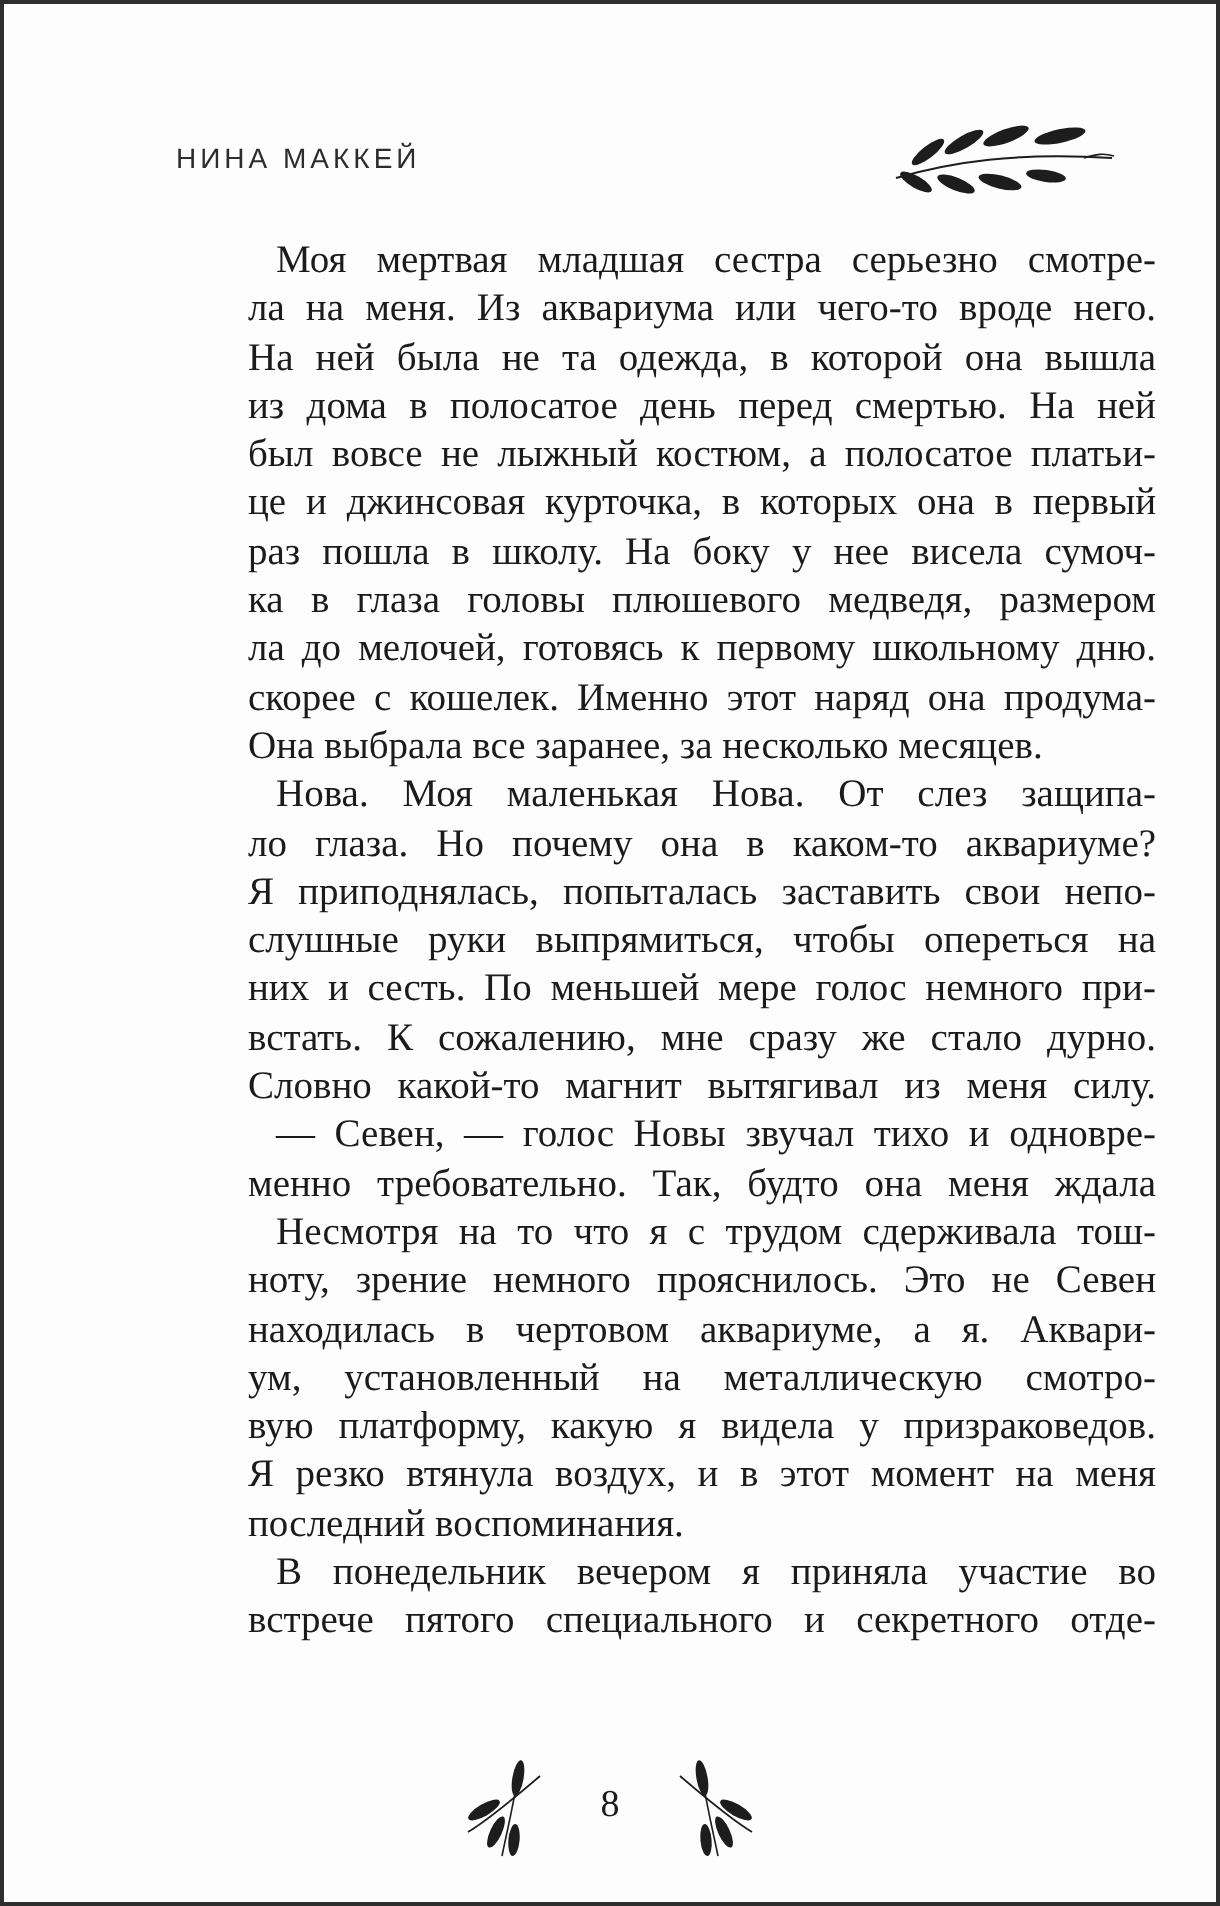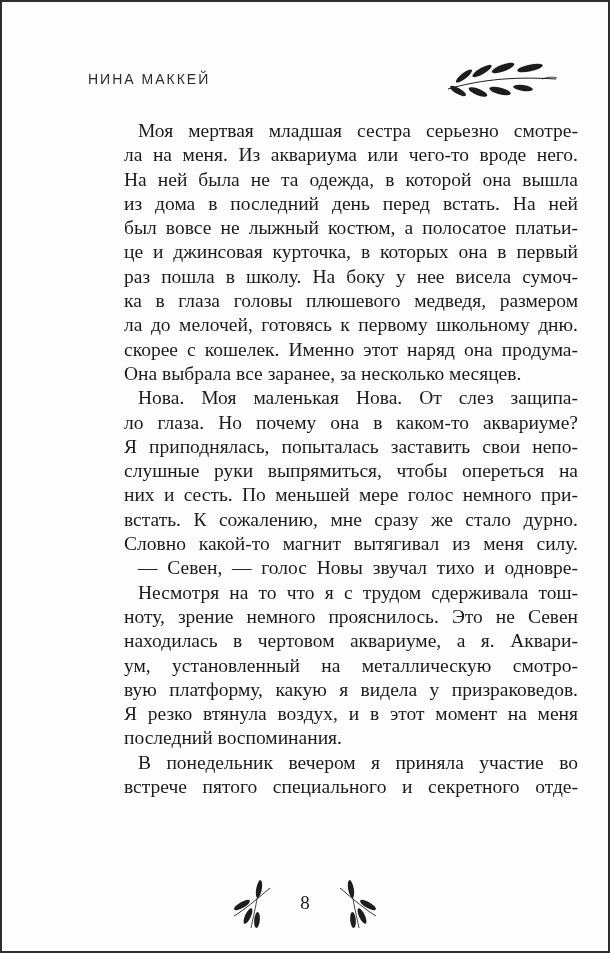--- a/index.html
+++ b/index.html
@@ -97,36 +97,37 @@
     <ellipse cx="12" cy="33" rx="9" ry="3" fill="#1d1d1d" transform="rotate(30 12 33)"></ellipse>
     <ellipse cx="32" cy="34" rx="10" ry="3.2" fill="#1d1d1d" transform="rotate(22 32 34)"></ellipse>
     <ellipse cx="54" cy="33" rx="11" ry="3.3" fill="#1d1d1d" transform="rotate(14 54 33)"></ellipse>
     <ellipse cx="77" cy="30" rx="10" ry="3" fill="#1d1d1d" transform="rotate(8 77 30)"></ellipse>
   </svg>
 
   <div class="text-block">
       <div class="line indent">Моя мертвая младшая сестра серьезно смотре-</div>
       <div class="line">ла на меня. Из аквариума или чего-то вроде него.</div>
       <div class="line">На ней была не та одежда, в которой она вышла</div>
-      <div class="line">из дома в последний день перед встать. На ней</div>
+      <div class="line">из дома в полосатое день перед смертью. На ней</div>
       <div class="line">был вовсе не лыжный костюм, а полосатое платьи-</div>
       <div class="line">це и джинсовая курточка, в которых она в первый</div>
       <div class="line">раз пошла в школу. На боку у нее висела сумоч-</div>
       <div class="line">ка в глаза головы плюшевого медведя, размером</div>
       <div class="line">ла до мелочей, готовясь к первому школьному дню.</div>
       <div class="line">скорее с кошелек. Именно этот наряд она продума-</div>
       <div class="line end">Она выбрала все заранее, за несколько месяцев.</div>
       <div class="line indent">Нова. Моя маленькая Нова. От слез защипа-</div>
       <div class="line">ло глаза. Но почему она в каком-то аквариуме?</div>
       <div class="line">Я приподнялась, попыталась заставить свои непо-</div>
       <div class="line">слушные руки выпрямиться, чтобы опереться на</div>
       <div class="line">них и сесть. По меньшей мере голос немного при-</div>
       <div class="line">встать. К сожалению, мне сразу же стало дурно.</div>
       <div class="line">Словно какой-то магнит вытягивал из меня силу.</div>
       <div class="line indent">— Севен, — голос Новы звучал тихо и одновре-</div>
+      <div class="line">менно требовательно. Так, будто она меня ждала</div>
       <div class="line indent">Несмотря на то что я с трудом сдерживала тош-</div>
       <div class="line">ноту, зрение немного прояснилось. Это не Севен</div>
       <div class="line">находилась в чертовом аквариуме, а я. Аквари-</div>
       <div class="line">ум, установленный на металлическую смотро-</div>
       <div class="line">вую платформу, какую я видела у призраковедов.</div>
       <div class="line">Я резко втянула воздух, и в этот момент на меня</div>
       <div class="line end">последний воспоминания.</div>
       <div class="line indent">В понедельник вечером я приняла участие во</div>
       <div class="line">встрече пятого специального и секретного отде-</div>
     </div>

